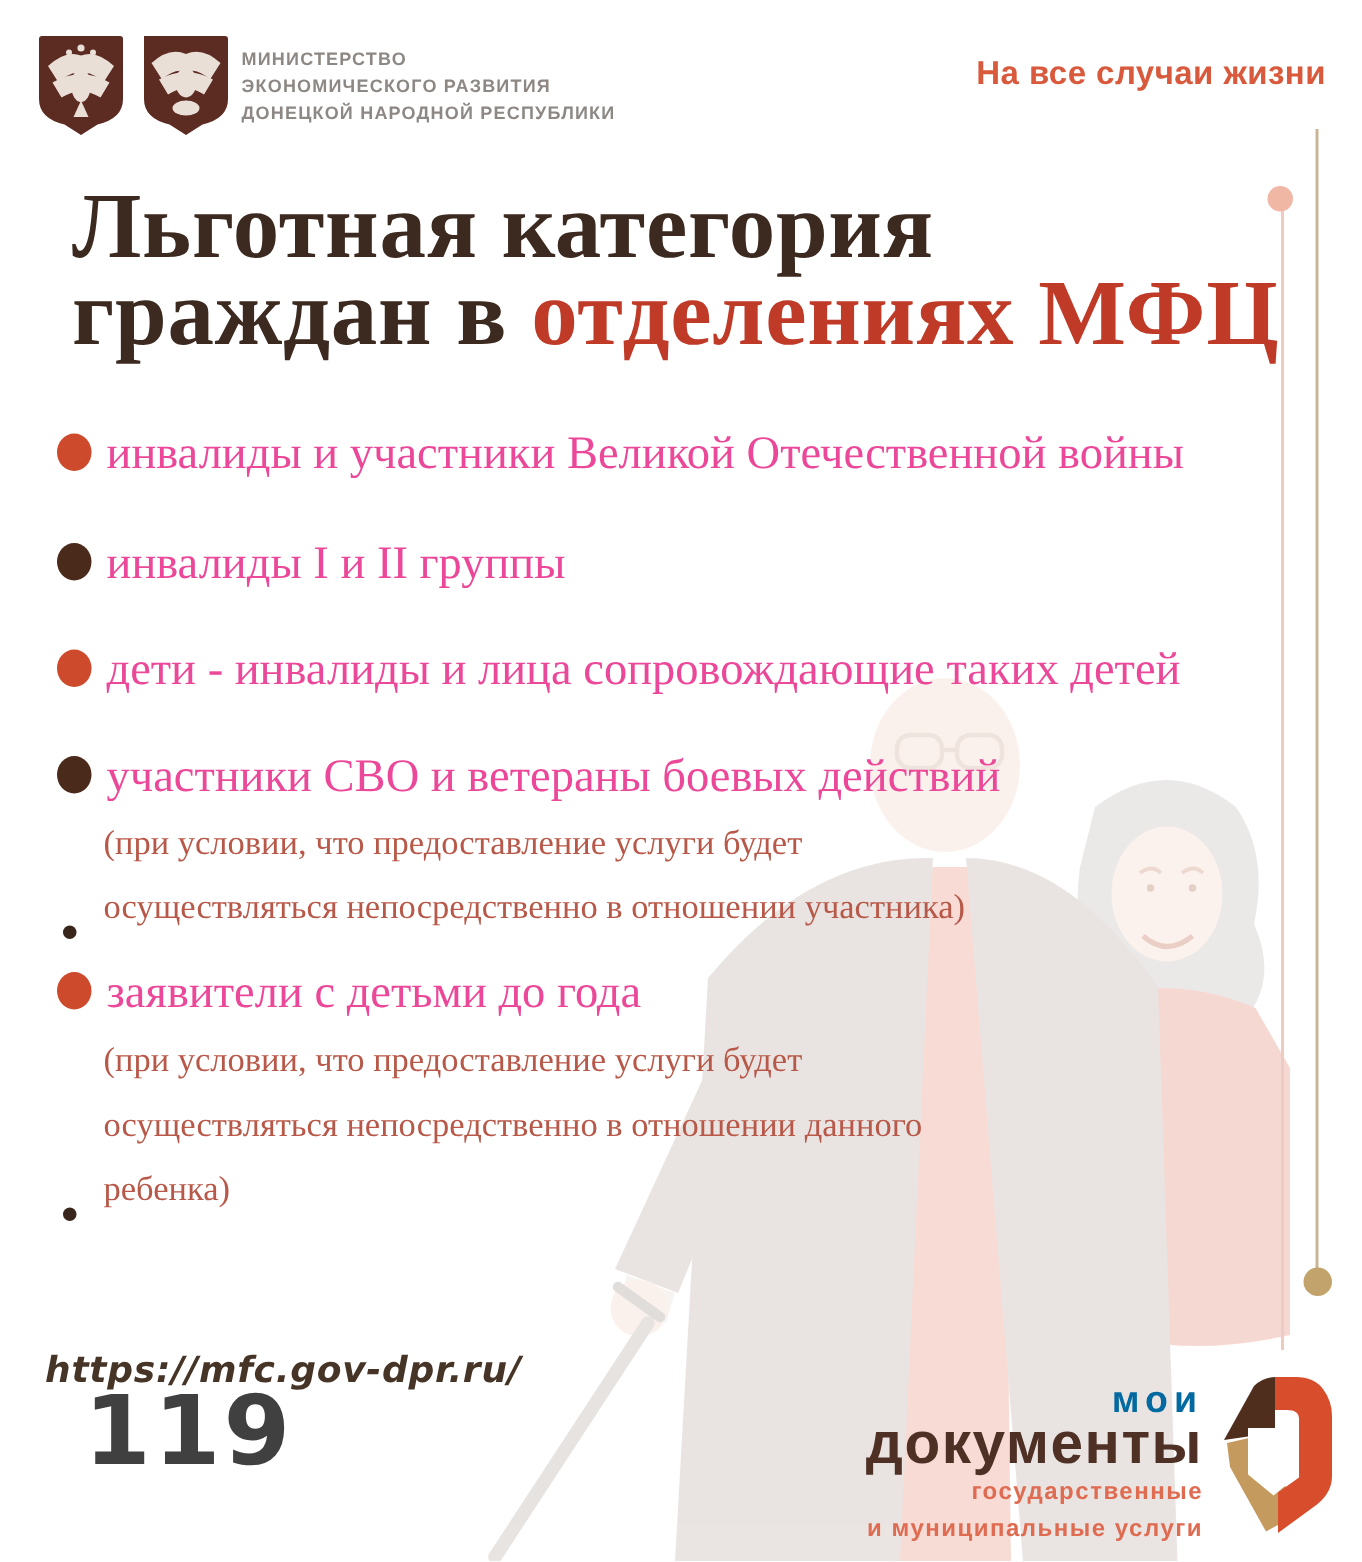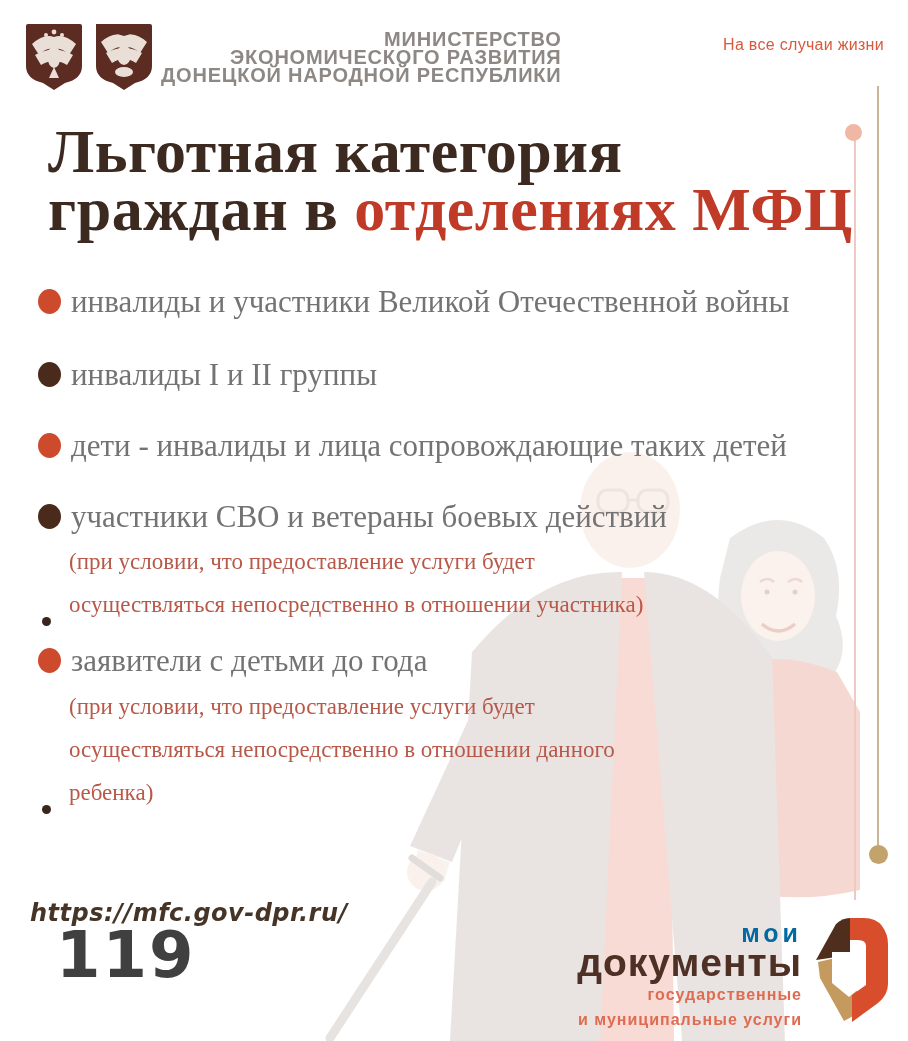--- a/index.html
+++ b/index.html
@@ -16,40 +16,40 @@
   .line-pink  { left:854px; top:140px; width:2px; height:760px; background:#eecbc2; }
   .dot-pink   { left:845px; top:124px; width:17px; height:17px; border-radius:50%; background:#f0b7a5; }
   .line-tan   { left:877px; top:86px;  width:2px; height:762px; background:#c8b694; }
   .dot-tan    { left:869px; top:845px; width:19px; height:19px; border-radius:50%; background:#c2a36b; }
   
   .emblem { position:absolute; top:22px; z-index:2; }
   .emblem.e1 { left:24px; }
   .emblem.e2 { left:94px; }
   .ministry {
     position:absolute; left:161px; top:30px; z-index:2;
-    color:#8d8884; font-size:20px; line-height:18px; font-weight:700;
-    letter-spacing:.8px; text-transform:uppercase;text-align:right;
+    color:#8d8884; font-size:12px; line-height:18px; font-weight:700;
+    letter-spacing:.8px; text-transform:uppercase;
   }
   .tagline {
     position:absolute; right:24px; top:36px; z-index:2;
-    color:#d8593b; font-size:16px; font-weight:400; letter-spacing:.3px;
+    color:#d8593b; font-size:22px; font-weight:700; letter-spacing:.3px;
   }
   
   .title {
     position:absolute; left:48px; top:122px; z-index:2;
     font-family:"Liberation Serif", serif; font-weight:600;
     font-size:62px; line-height:58px; color:#3c2a20; letter-spacing:.5px;
   }
   .title .line { display:block; }
   .title .red { color:#c03a28;margin-top:40px; }
   
   .item {
     position:absolute; left:38px; z-index:2; display:flex; align-items:flex-start;
     font-family:"Liberation Serif", serif; font-size:31px; line-height:36px;
-    color:#737373; width:840px;
+    color:#ec4899; width:840px;
   }
   .dot { flex:0 0 auto; width:23px; height:25px; border-radius:50%; margin:5px 10px 0 0; }
   .dot.orange { background:#cd4a2d; }
   .dot.dark   { background:#4a2a1b; }
   .note {
     position:absolute; left:42px; z-index:2; display:flex; align-items:flex-end;
     font-family:"Liberation Serif", serif; font-size:23px; line-height:43px;
     color:#b85848; width:640px;
   }
   .ndot { flex:0 0 auto; width:9px; height:9px; border-radius:50%; background:#38261c; margin:15px 18px 0 0; }

